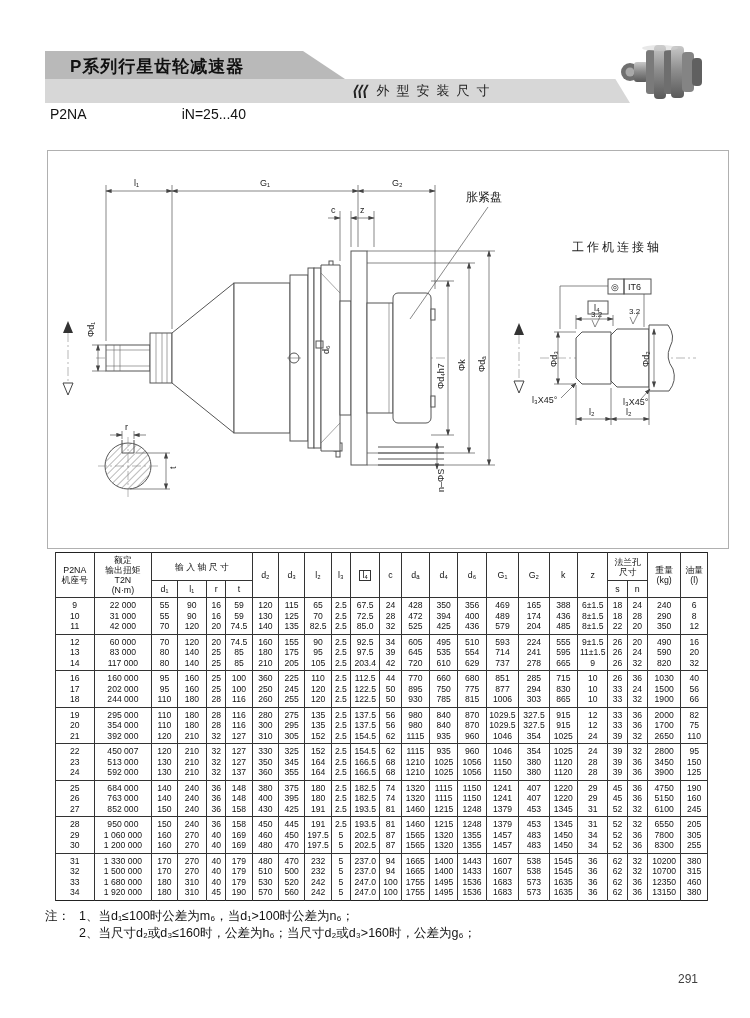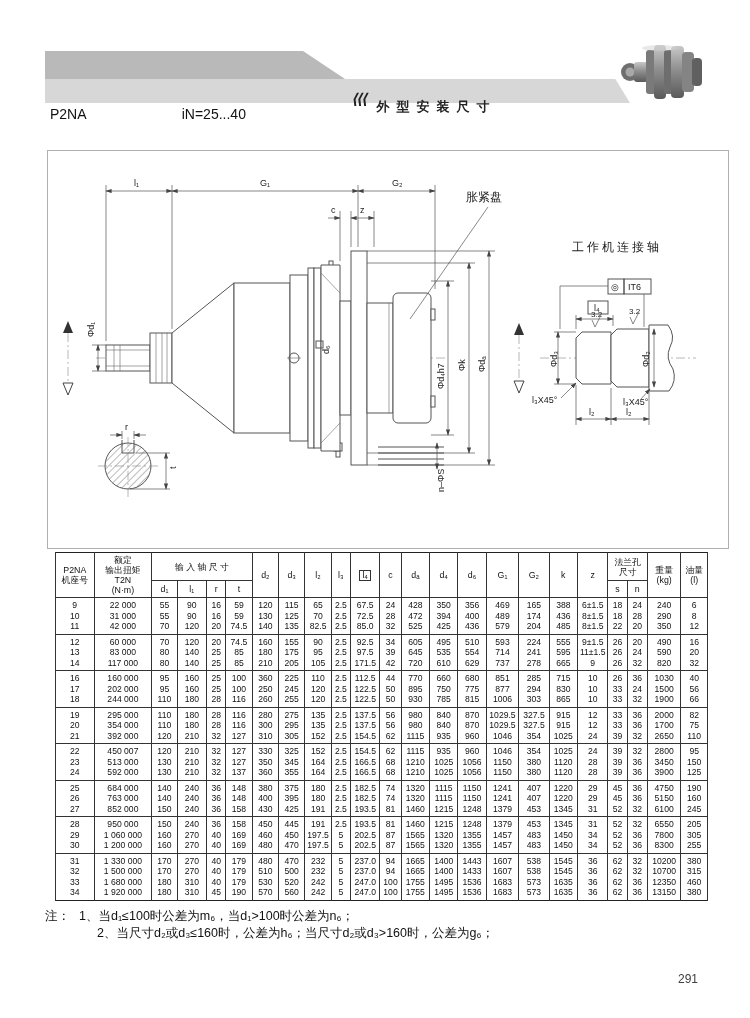--- a/index.html
+++ b/index.html
@@ -7,21 +7,21 @@
         font-family:"Liberation Sans","DejaVu Sans",sans-serif;color:#1a1a1a;overflow:hidden;}
 
   
   .band1{position:absolute;left:45px;top:51px;width:300px;height:28px;background:#b9b9b9;
          clip-path:polygon(0 0,86% 0,100% 100%,0 100%);}
   .band2{position:absolute;left:45px;top:79px;width:585px;height:24px;background:#d7d7d7;
          clip-path:polygon(0 0,97.5% 0,100% 100%,0 100%);}
   .page-title{position:absolute;left:70px;top:55px;font-size:17px;font-weight:bold;color:#111;letter-spacing:1px;}
   .subtitle-wrap{position:absolute;left:352px;top:82px;display:flex;align-items:center;}
   .chevrons{font-size:15px;font-weight:bold;font-style:italic;color:#222;letter-spacing:-2px;margin-right:10px;}
-  .subtitle{font-size:13px;font-weight:700;color:#222;letter-spacing:7px;margin-top:16px;}
+  .subtitle{font-size:13px;font-weight:400;color:#222;letter-spacing:7px;}
 
   .gear-photo{position:absolute;left:616px;top:40px;width:92px;height:62px;}
 
   .model-line{position:absolute;left:50px;top:106px;font-size:14px;color:#111;}
   .model-line .ratio{margin-left:92px;}
 
   
   .diagram-box{position:absolute;left:47px;top:150px;width:680px;height:397px;border:1px solid #b0b0b0;background:#fff;}
   .diagram-box svg{display:block;}
   .ol{fill:#fff;stroke:#555;stroke-width:1;}
@@ -43,30 +43,31 @@
   table.spec td{text-align:center;height:10px;line-height:10.5px;padding:0;
                 border-left:1px solid #333;border-right:1px solid #333;overflow:hidden;}
   table.spec tr.gs td{border-top:1px solid #333;padding-top:2px;}
   table.spec tr.ge td{padding-bottom:2px;}
   .boxed{border:1px solid #333;padding:0 2px;display:inline-block;line-height:9px;}
 
   
   .notes{position:absolute;left:45px;top:908px;font-size:12.5px;color:#111;line-height:17px;}
   .notes .nrow{display:flex;}
   .notes .nlabel{width:34px;}
-  .notes .indent{margin-left:52px;text-align:right;}
+  .notes .indent{margin-left:34px;text-align:right;}
   .page-num{position:absolute;left:678px;top:972px;font-size:12px;color:#404040;}
 </style>
 </head>
 <body>
 
 <div class="page">
 
   <div class="band1"></div>
   <div class="band2"></div>
+  <div class="page-title">P系列行星齿轮减速器</div>
   <div class="subtitle-wrap">
     <span class="chevrons">⟨⟨⟨</span>
     <span class="subtitle">外型安装尺寸</span>
   </div>
 
   <svg class="gear-photo" viewBox="0 0 92 62">
     <defs>
       <linearGradient id="gph" x1="0" y1="0" x2="0" y2="1">
         <stop offset="0" stop-color="#c8c8c8"></stop>
           <stop offset=".45" stop-color="#8f8f8f"></stop>
@@ -467,21 +468,21 @@
             <td>14</td>
             <td>117 000</td>
             <td>80</td>
             <td>140</td>
             <td>25</td>
             <td>85</td>
             <td>210</td>
             <td>205</td>
             <td>105</td>
             <td>2.5</td>
-            <td>171.5</td>
+            <td>203.4</td>
             <td>42</td>
             <td>720</td>
             <td>610</td>
             <td>629</td>
             <td>737</td>
             <td>278</td>
             <td>665</td>
             <td>9</td>
             <td>26</td>
             <td>32</td>

